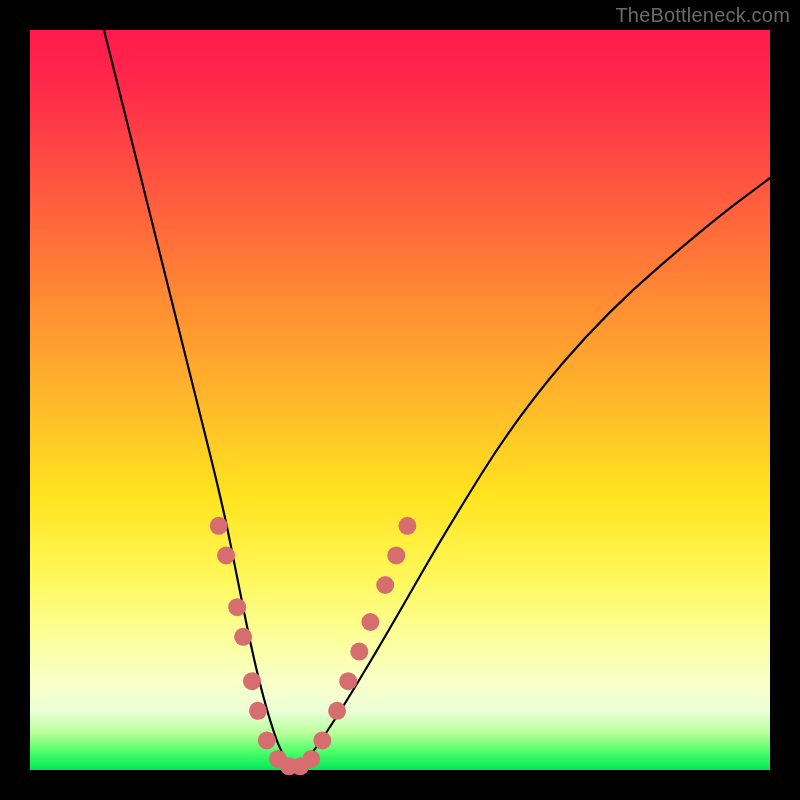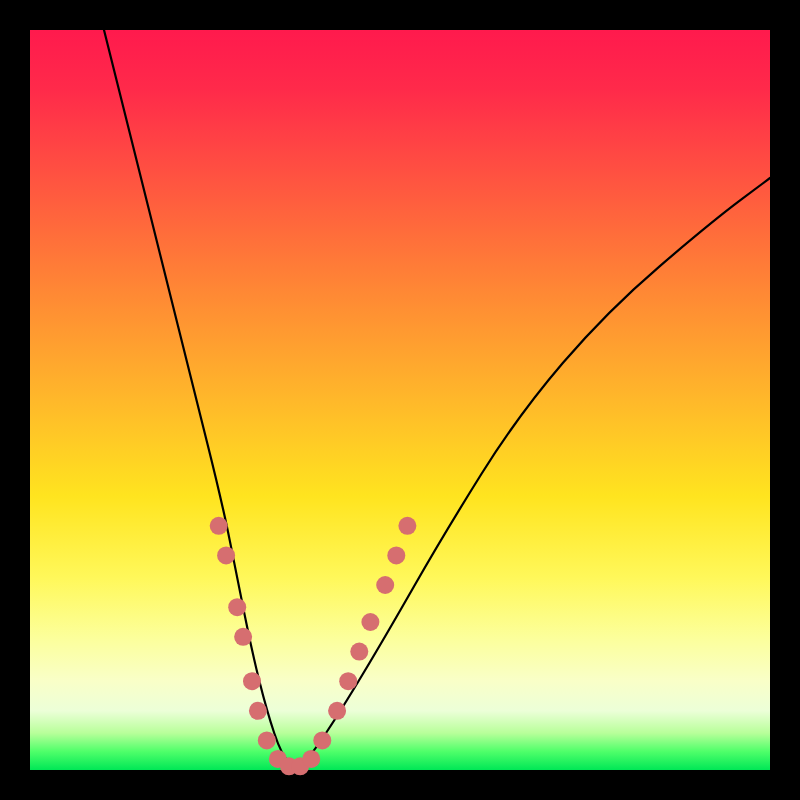--- a/index.html
+++ b/index.html
@@ -85,13 +85,14 @@
           <circle cx="307.09999999999997" cy="680.8" r="9" fill="#d66e70"></circle>
           <circle cx="318.2" cy="651.2" r="9" fill="#d66e70"></circle>
           <circle cx="329.3" cy="621.6" r="9" fill="#d66e70"></circle>
           <circle cx="340.40000000000003" cy="592" r="9" fill="#d66e70"></circle>
           <circle cx="355.2" cy="555" r="9" fill="#d66e70"></circle>
           <circle cx="366.3" cy="525.4" r="9" fill="#d66e70"></circle>
           <circle cx="377.40000000000003" cy="495.79999999999995" r="9" fill="#d66e70"></circle>
         </g>
     </svg>
   </div>
+  <div class="watermark">TheBottleneck.com</div>
 </div>
 
 </body></html>

